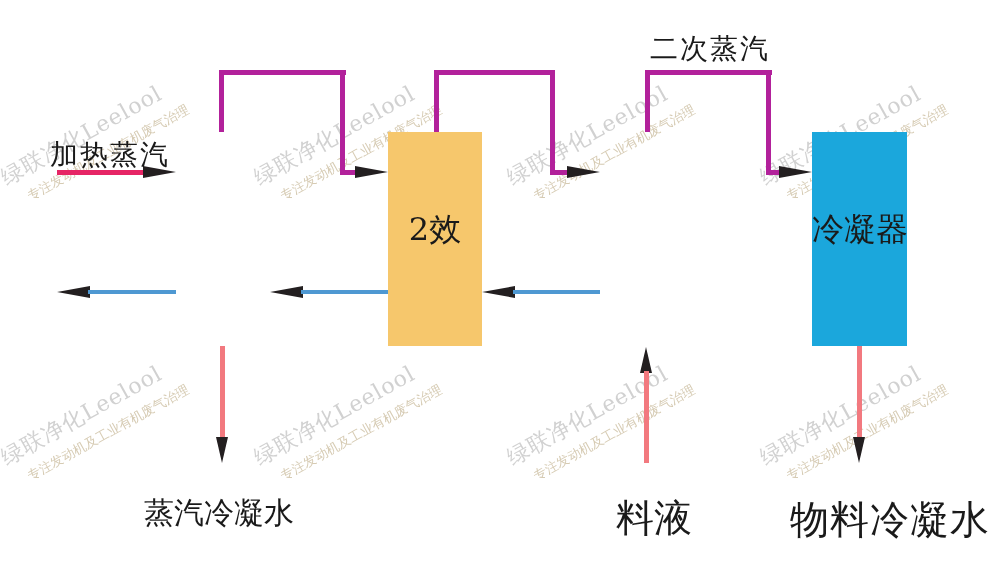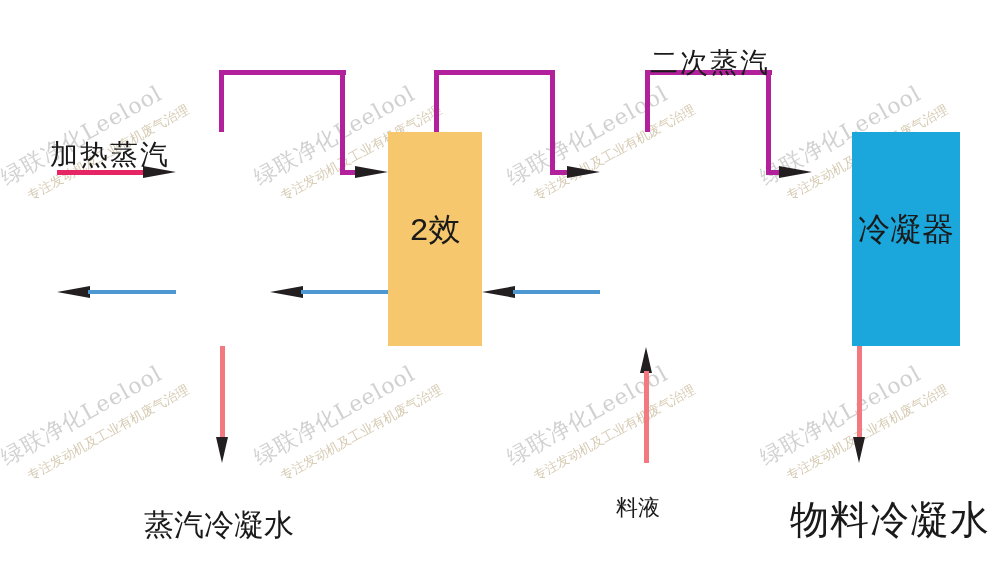--- a/index.html
+++ b/index.html
@@ -61,24 +61,24 @@
   </div>
   <div class="wm-tile" style="left:501px; top:392px;">
     <div class="wm-big">绿联净化Leelool</div>
     <div class="wm-small">专注发动机及工业有机废气治理</div>
   </div>
   <div class="wm-tile" style="left:754px; top:392px;">
     <div class="wm-big">绿联净化Leelool</div>
     <div class="wm-small">专注发动机及工业有机废气治理</div>
   </div>
 
-  <div class="box" style="left:388px; background:var(--effect2);font-family:Liberation Mono, monospace;">
+  <div class="box" style="left:388px; background:var(--effect2);">
     <div class="box-lbl">2效</div>
   </div>
-  <div class="box" style="left:852px; width:108px; background:var(--condenser);">
+  <div class="box" style="left:812px; width:95px; background:var(--condenser);">
     <div class="box-lbl">冷凝器</div>
   </div>
 
   <div class="seg pipe" style="left:219px; top:70px; width:5px;  height:62px;"></div>
   <div class="seg pipe" style="left:219px; top:70px; width:127px; height:5px;"></div>
   <div class="seg pipe" style="left:340px; top:70px; width:5px;  height:102px;"></div>
   <div class="seg pipe" style="left:340px; top:170px; width:18px; height:5px;"></div>
   <div class="ah ah-right" style="left:355px; top:166px;"></div>
 
   <div class="seg pipe" style="left:434px; top:70px; width:5px;  height:62px;"></div>
@@ -106,18 +106,18 @@
   <div class="seg pink" style="left:220px; top:346px; width:5px; height:92px;"></div>
   <div class="ah ah-down" style="left:216px; top:437px;"></div>
 
   <div class="ah ah-up" style="left:640px; top:347px;"></div>
   <div class="seg pink" style="left:644px; top:371px; width:5px; height:92px;"></div>
 
   <div class="seg pink" style="left:857px; top:346px; width:5px; height:92px;"></div>
   <div class="ah ah-down" style="left:853px; top:437px;"></div>
 
   <div class="flbl" style="left:50px;  top:136px; font-size:28px; letter-spacing:2px;">加热蒸汽</div>
-  <div class="flbl" style="left:650px; top:44px;  font-size:28px; letter-spacing:2px;">二次蒸汽</div>
-  <div class="flbl" style="left:144px; top:493px; font-size:30px;margin-top:12px;">蒸汽冷凝水</div>
-  <div class="flbl" style="left:616px; top:493px; font-size:22px;">料液</div>
+  <div class="flbl" style="left:650px; top:30px;  font-size:28px; letter-spacing:2px;">二次蒸汽</div>
+  <div class="flbl" style="left:144px; top:493px; font-size:30px;">蒸汽冷凝水</div>
+  <div class="flbl" style="left:616px; top:493px; font-size:38px;">料液</div>
   <div class="flbl" style="left:790px; top:493px; font-size:39px; letter-spacing:1px;">物料冷凝水</div>
 
 </div>
 
 </body></html>

